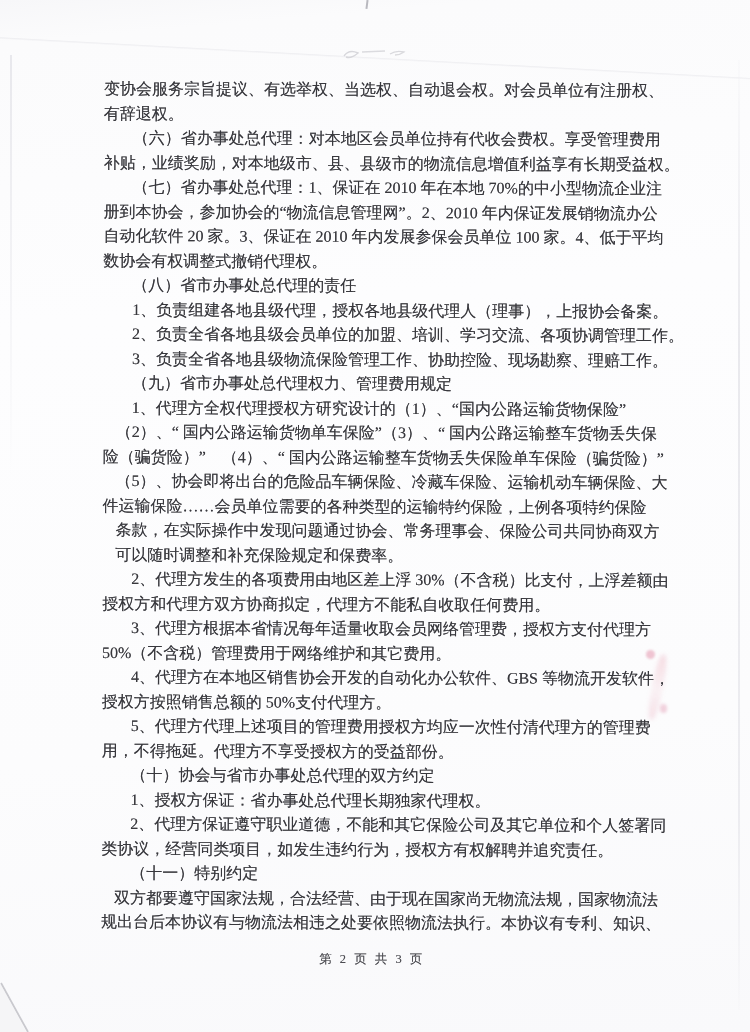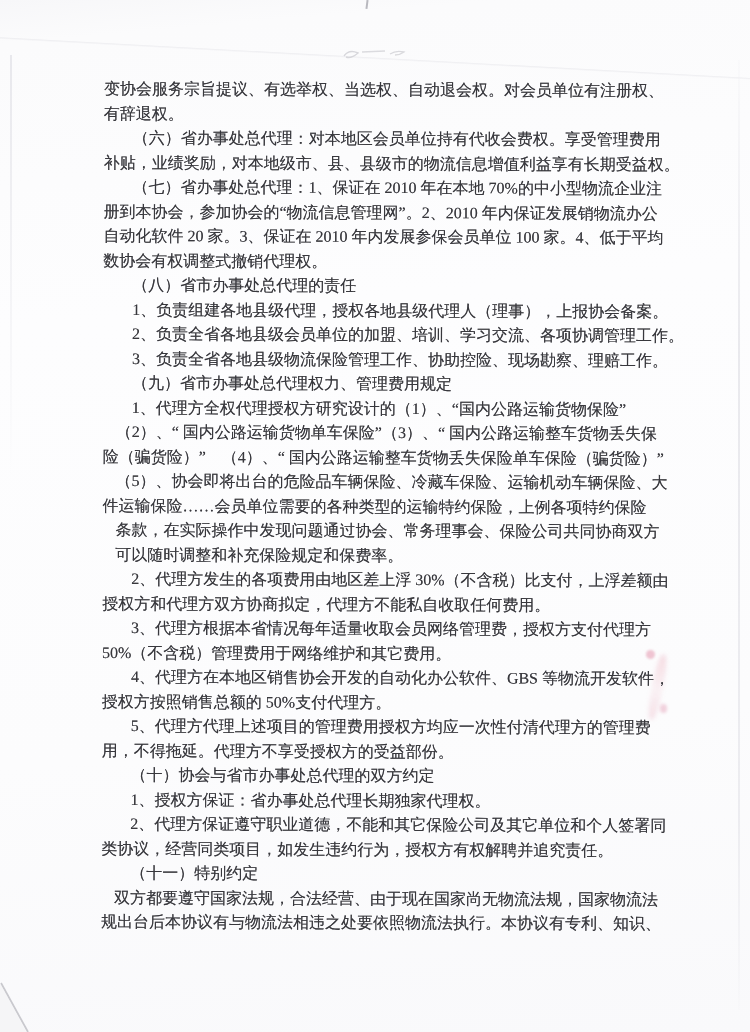--- a/index.html
+++ b/index.html
@@ -122,14 +122,15 @@
     <div class="ln">用，不得拖延。代理方不享受授权方的受益部份。</div>
     <div class="ln in1">（十）协会与省市办事处总代理的双方约定</div>
     <div class="ln in1">1、授权方保证：省办事处总代理长期独家代理权。</div>
     <div class="ln in1">2、代理方保证遵守职业道德，不能和其它保险公司及其它单位和个人签署同</div>
     <div class="ln">类协议，经营同类项目，如发生违约行为，授权方有权解聘并追究责任。</div>
     <div class="ln in1">（十一）特别约定</div>
     <div class="ln inS">双方都要遵守国家法规，合法经营、由于现在国家尚无物流法规，国家物流法</div>
     <div class="ln">规出台后本协议有与物流法相违之处要依照物流法执行。本协议有专利、知识、</div>
   </div>
 
+  <div class="footer">第 2 页 共 3 页</div>
 
 </div>
 
 </body></html>

